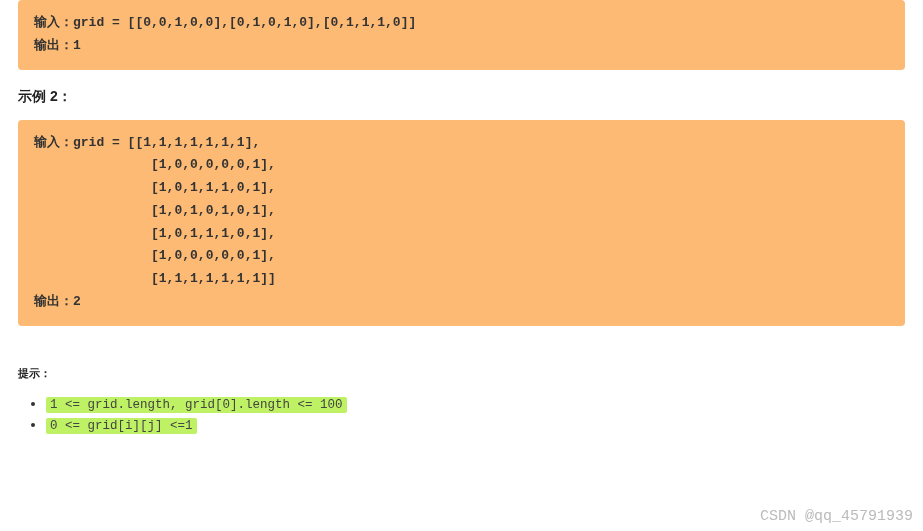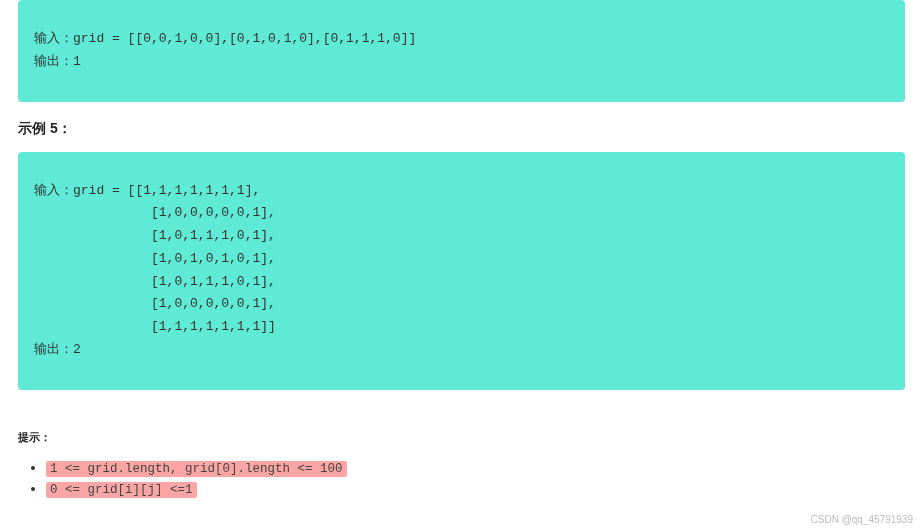--- a/index.html
+++ b/index.html
@@ -5,29 +5,30 @@
   body {
     margin: 0;
     padding: 0;
     font-family: -apple-system, BlinkMacSystemFont, "Segoe UI", "PingFang SC", "Microsoft YaHei", sans-serif;
     font-size: 14px;
     color: #333;
     background: #fff;
     width: 923px;
   }
   .codeblock {
-    background: #5eead4;
+    background: #fdba74;
     border-radius: 4px;
-    padding: 28px 16px;
+    padding: 12px 16px;
     margin: 0 18px 12px 18px;
     font-family: "SFMono-Regular", Consolas, "Courier New", monospace;
     font-size: 13px;
     line-height: 1.75;
     white-space: pre;
     color: #333;
+    font-weight: bold;
   }
   .section-heading {
     font-weight: 700;
     font-size: 14px;
     margin: 18px 18px 14px 18px;
     color: #222;
   }
   .hints-heading {
     font-weight: 700;
     font-size: 11px;
@@ -37,43 +38,43 @@
   ul.hints {
     margin: 0 18px 10px 18px;
     padding-left: 28px;
   }
   ul.hints li {
     margin: 4px 0;
     font-size: 14px;
     color: #333;
   }
   code.inline {
-    background: #fca5a5;
+    background: #bef264;
     font-family: "SFMono-Regular", Consolas, "Courier New", monospace;
     font-size: 12.5px;
     padding: 1px 4px;
     border-radius: 2px;
     color: #444;
   }
   .watermark {
     position: fixed;
     right: 10px;
     bottom: 6px;
-    font-size: 10px;
+    font-size: 15px;
     color: #bbb;
-    font-family: Liberation Sans, sans-serif;
+    font-family: Liberation Mono, monospace;
   }
 </style>
 </head>
 <body>
 
 <div class="codeblock"><span>输入：</span><span>grid = [[0,0,1,0,0],[0,1,0,1,0],[0,1,1,1,0]]</span>
 <span>输出：</span><span>1</span></div>
 
-<div class="section-heading">示例 5：</div>
+<div class="section-heading">示例 2：</div>
 
 <div class="codeblock"><span>输入：</span><span>grid = [[1,1,1,1,1,1,1],
                [1,0,0,0,0,0,1],
                [1,0,1,1,1,0,1],
                [1,0,1,0,1,0,1],
                [1,0,1,1,1,0,1],
                [1,0,0,0,0,0,1],
                [1,1,1,1,1,1,1]]</span>
 <span>输出：</span><span>2</span></div>
 

